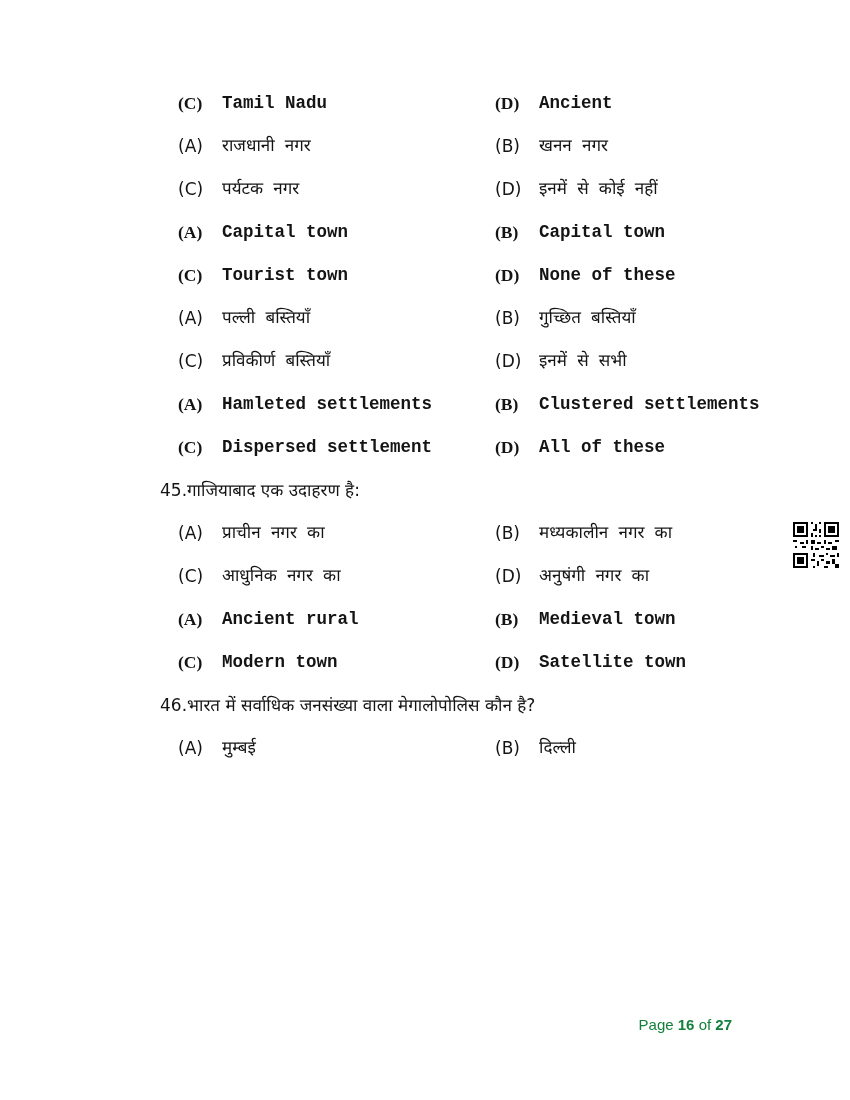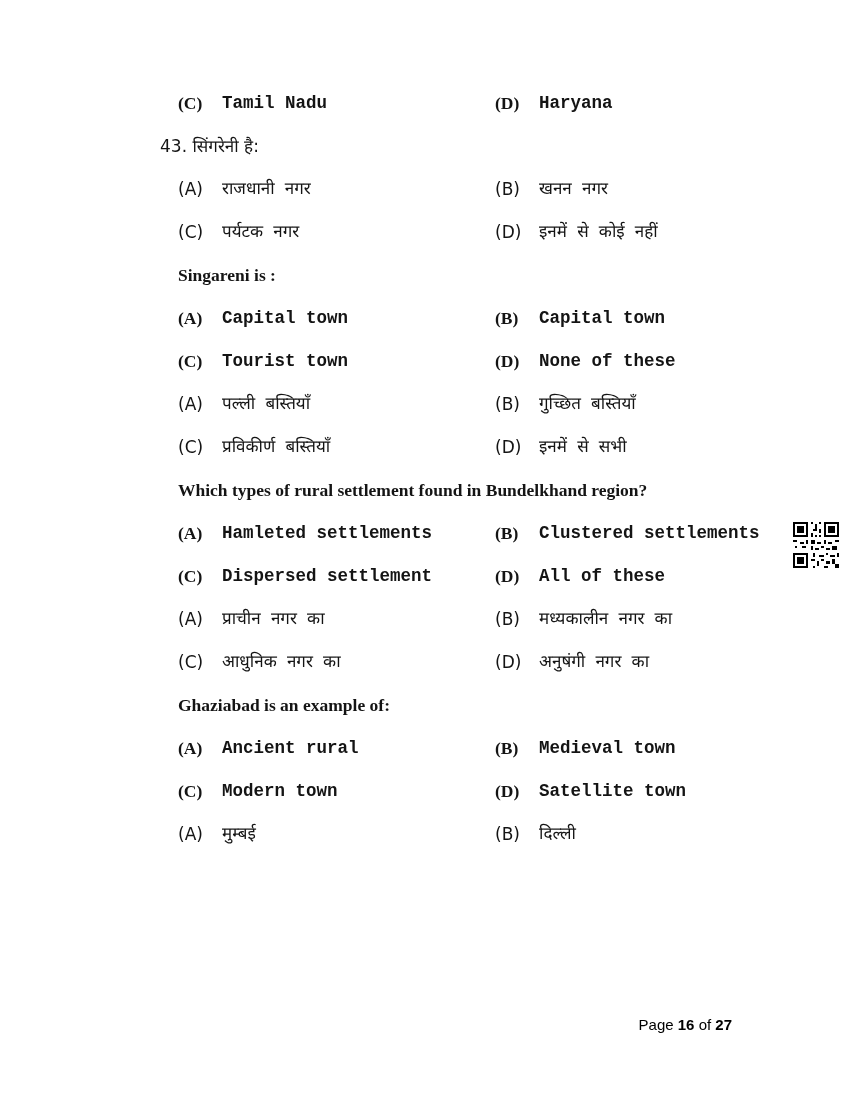--- a/index.html
+++ b/index.html
@@ -26,21 +26,21 @@
   .col-left { width:317px; flex:none; }
   .col-right { flex:1; }
   .letter { width:44px; flex:none; }
   .otext { white-space:nowrap;font-family:Liberation Mono, monospace; }
   .footer {
     position:absolute;
     top:1016px;
     right:118px;
     font-family:"Liberation Sans", sans-serif;
     font-size:15px;
-    color:#000000;
+    color:#15803d;
     white-space:nowrap;
   }
   .footer .num { font-weight:700; }
   .qr {
     position:absolute;
     left:793px;
     top:522px;
     width:46px;
     height:46px;
   }
@@ -51,25 +51,24 @@
 
 <div class="page">
 
   <div class="row en opts">
     <div class="col col-left">
       <span class="letter">(C)</span>
       <span class="otext">Tamil Nadu</span>
     </div>
     <div class="col col-right">
       <span class="letter">(D)</span>
-      <span class="otext">Haryana</span>
-    </div>
-  </div>
-
-  <div class="row hi qhead">43. सिंगरेनी है:</div>
+      <span class="otext">Ancient</span>
+    </div>
+  </div>
+
 
   <div class="row hi opts">
     <div class="col col-left">
       <span class="letter">(A)</span>
       <span class="otext">राजधानी नगर</span>
     </div>
     <div class="col col-right">
       <span class="letter">(B)</span>
       <span class="otext">खनन नगर</span>
     </div>
@@ -79,21 +78,20 @@
     <div class="col col-left">
       <span class="letter">(C)</span>
       <span class="otext">पर्यटक नगर</span>
     </div>
     <div class="col col-right">
       <span class="letter">(D)</span>
       <span class="otext">इनमें से कोई नहीं</span>
     </div>
   </div>
 
-  <div class="row en qtext">Singareni is :</div>
 
   <div class="row en opts">
     <div class="col col-left">
       <span class="letter">(A)</span>
       <span class="otext">Capital town</span>
     </div>
     <div class="col col-right">
       <span class="letter">(B)</span>
       <span class="otext">Capital town</span>
     </div>
@@ -126,21 +124,20 @@
     <div class="col col-left">
       <span class="letter">(C)</span>
       <span class="otext">प्रविकीर्ण बस्तियाँ</span>
     </div>
     <div class="col col-right">
       <span class="letter">(D)</span>
       <span class="otext">इनमें से सभी</span>
     </div>
   </div>
 
-  <div class="row en qtext">Which types of rural settlement found in Bundelkhand region?</div>
 
   <div class="row en opts">
     <div class="col col-left">
       <span class="letter">(A)</span>
       <span class="otext">Hamleted settlements</span>
     </div>
     <div class="col col-right">
       <span class="letter">(B)</span>
       <span class="otext">Clustered settlements</span>
     </div>
@@ -150,20 +147,21 @@
     <div class="col col-left">
       <span class="letter">(C)</span>
       <span class="otext">Dispersed settlement</span>
     </div>
     <div class="col col-right">
       <span class="letter">(D)</span>
       <span class="otext">All of these</span>
     </div>
   </div>
 
+  <div class="row hi qhead">45.गाजियाबाद एक उदाहरण है:</div>
 
   <div class="row hi opts">
     <div class="col col-left">
       <span class="letter">(A)</span>
       <span class="otext">प्राचीन नगर का</span>
     </div>
     <div class="col col-right">
       <span class="letter">(B)</span>
       <span class="otext">मध्यकालीन नगर का</span>
     </div>
@@ -173,21 +171,20 @@
     <div class="col col-left">
       <span class="letter">(C)</span>
       <span class="otext">आधुनिक नगर का</span>
     </div>
     <div class="col col-right">
       <span class="letter">(D)</span>
       <span class="otext">अनुषंगी नगर का</span>
     </div>
   </div>
 
-  <div class="row en qtext">Ghaziabad is an example of:</div>
 
   <div class="row en opts">
     <div class="col col-left">
       <span class="letter">(A)</span>
       <span class="otext">Ancient rural</span>
     </div>
     <div class="col col-right">
       <span class="letter">(B)</span>
       <span class="otext">Medieval town</span>
     </div>
@@ -197,20 +194,21 @@
     <div class="col col-left">
       <span class="letter">(C)</span>
       <span class="otext">Modern town</span>
     </div>
     <div class="col col-right">
       <span class="letter">(D)</span>
       <span class="otext">Satellite town</span>
     </div>
   </div>
 
+  <div class="row hi qhead">46.भारत में सर्वाधिक जनसंख्या वाला मेगालोपोलिस कौन है?</div>
 
   <div class="row hi opts">
     <div class="col col-left">
       <span class="letter">(A)</span>
       <span class="otext">मुम्बई</span>
     </div>
     <div class="col col-right">
       <span class="letter">(B)</span>
       <span class="otext">दिल्ली</span>
     </div>

